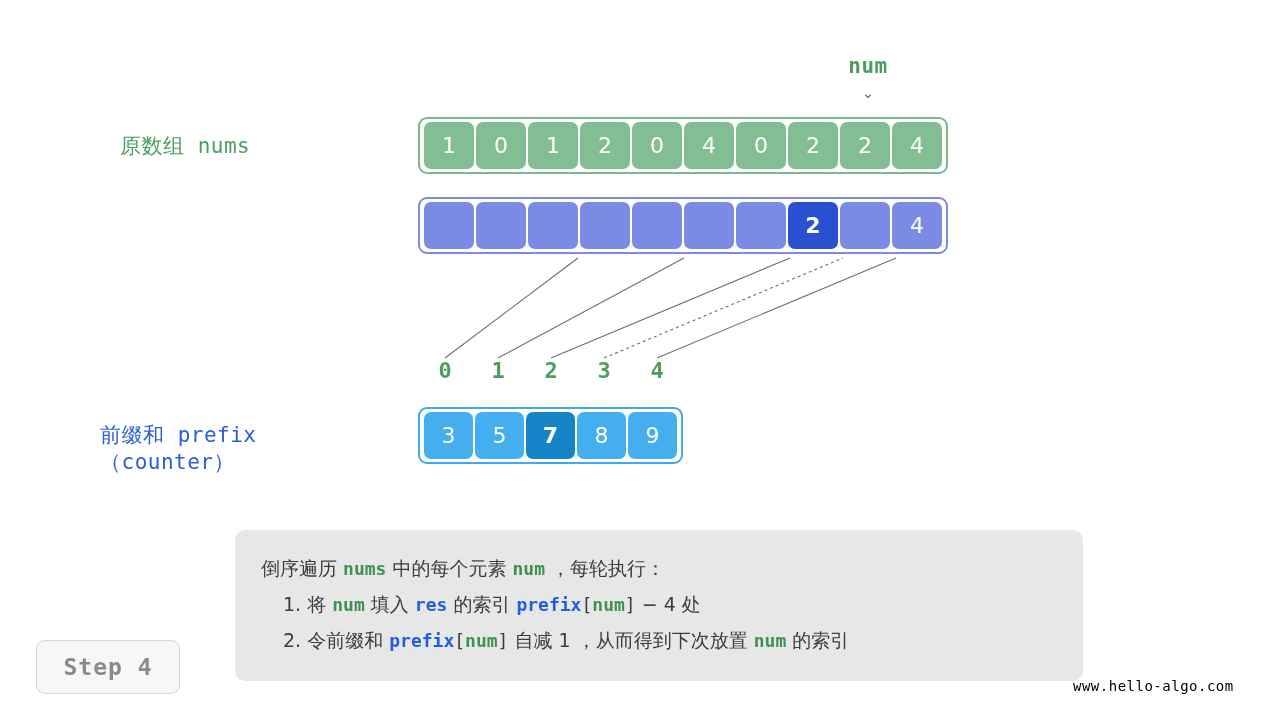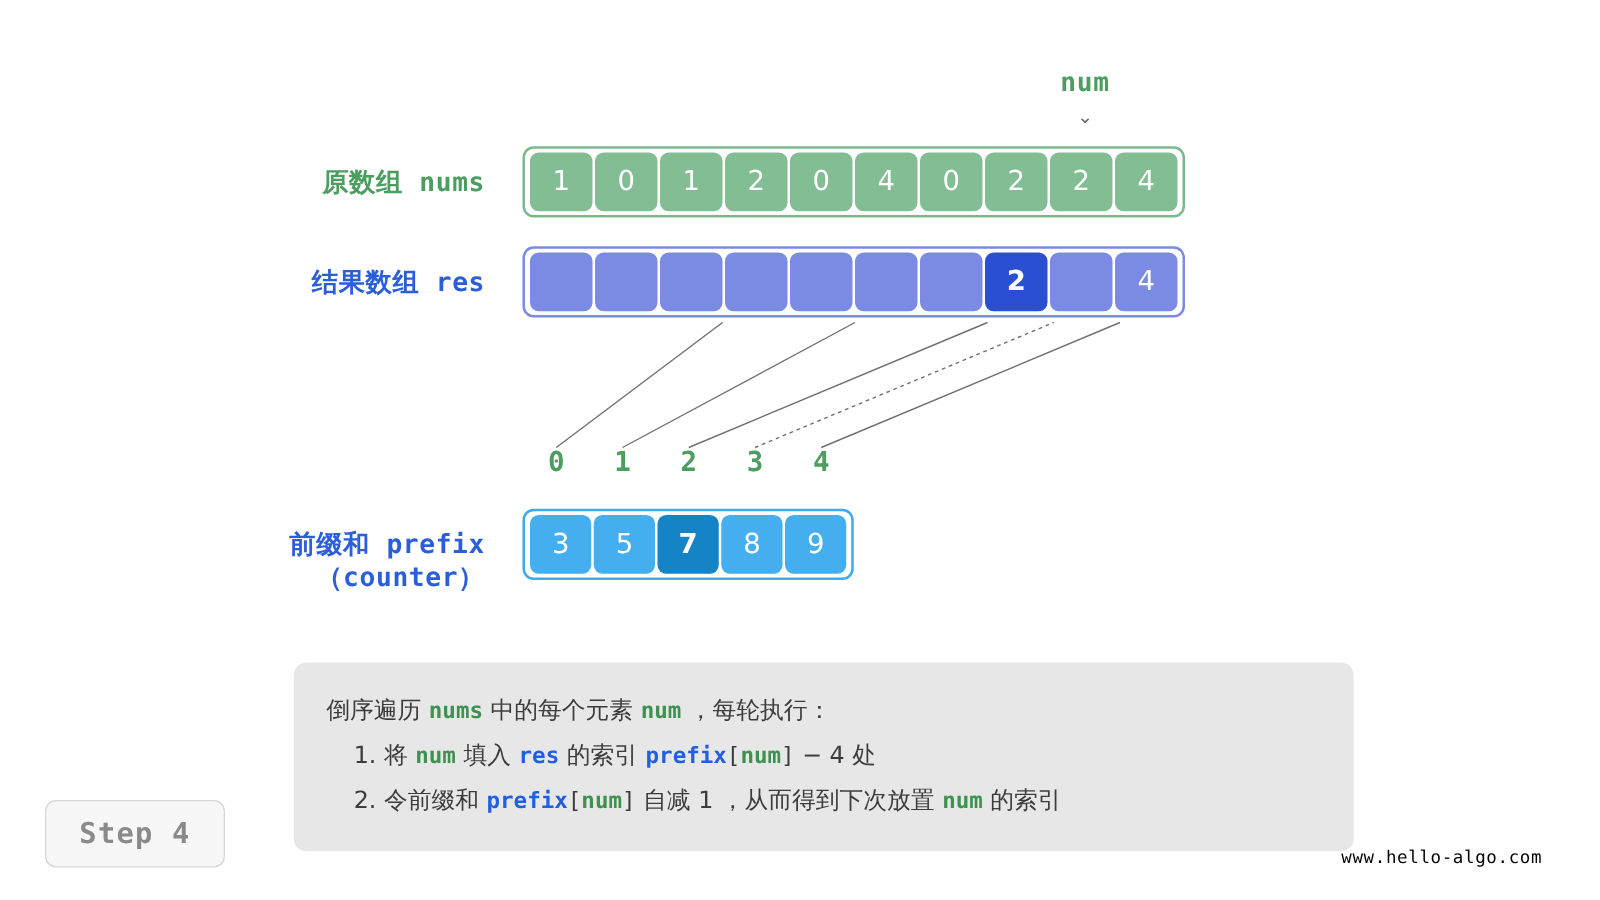--- a/index.html
+++ b/index.html
@@ -39,24 +39,23 @@
     margin-top: 9px;
     font-size: 15px;
     color: #6b6b6b;
     line-height: 1;
     font-family: "DejaVu Sans", sans-serif;
   }
 
   
   .row-label {
     position: absolute;
-    text-align: right;
     font-family: "DejaVu Sans Mono", "Liberation Mono", monospace;
     font-size: 21px;
-    font-weight: bold;
+    font-weight: normal;
     line-height: 1.28;
     letter-spacing: 0.5px;
     white-space: pre-line;
   }
   .lab-green { color: #4b9e5f; }
   .lab-blue  { color: #2b5fd9; }
 
   
   .array {
     position: absolute;
@@ -167,21 +166,20 @@
 
 <div class="stage">
 
   <div class="pointer" style="left:808px; top:56px;">
     <div class="pointer-label">num</div>
     <div class="pointer-arrow">⌄</div>
   </div>
 
   <div class="row-label lab-green" style="left:120px; top:133px; width:268px;">原数组 nums</div>
 
-  <div class="row-label lab-blue" style="left:120px; top:213px; width:268px;">结果数组 res</div>
 
 
   <div class="row-label lab-blue" style="left:100px; top:422px; width:288px;">前缀和 prefix
 （counter）</div>
 
   <div class="array array-nums" id="nums-array" style="left:418px; top:117px; width:530px; height:57px;">
       <div class="cell" style="width: 51px; height: 100%;">1</div>
       <div class="cell" style="width: 51px; height: 100%;">0</div>
       <div class="cell" style="width: 51px; height: 100%;">1</div>
       <div class="cell" style="width: 51px; height: 100%;">2</div>

